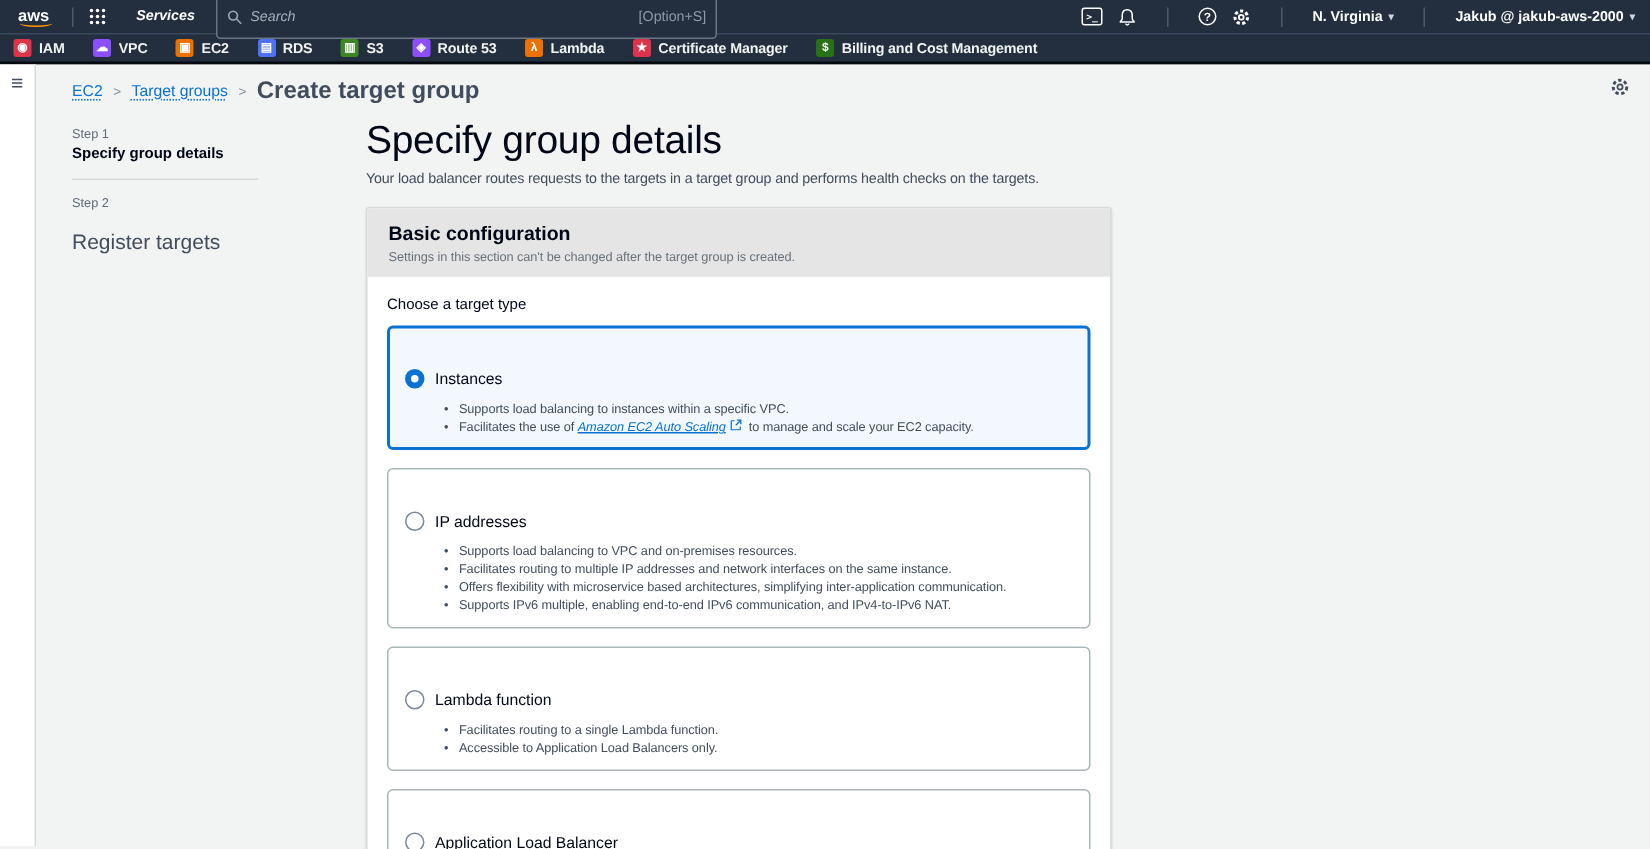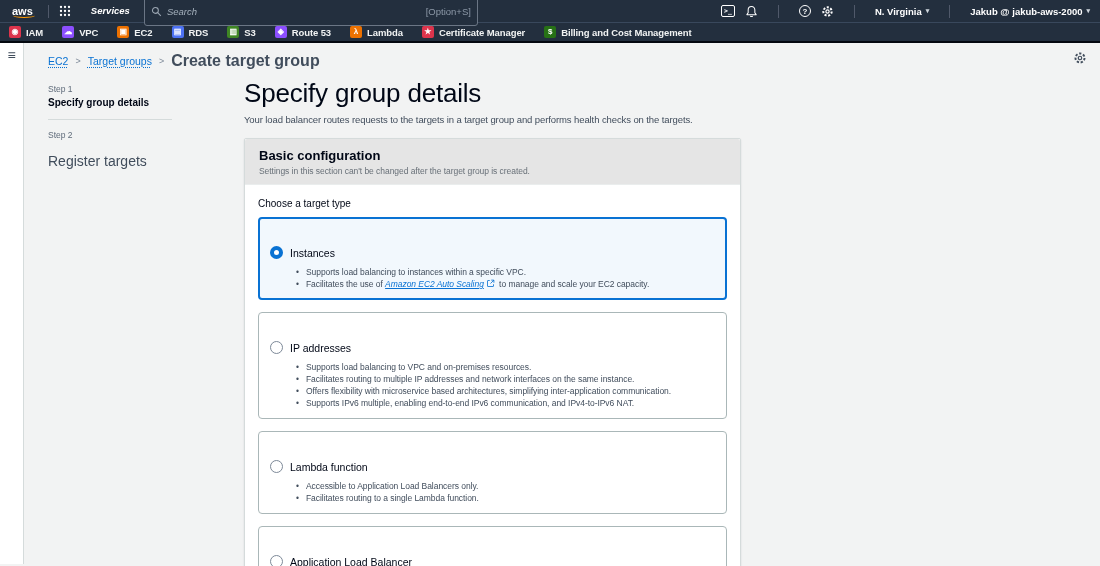--- a/index.html
+++ b/index.html
@@ -260,22 +260,22 @@
                 <li><span>Supports IPv6 multiple, enabling end-to-end IPv6 communication, and IPv4-to-IPv6 NAT.</span></li>
               </ul>
             </div>
 
             <div class="tile">
               <div class="tile-head">
                 <span class="radio off"></span>
                 <span class="tile-label">Lambda function</span>
               </div>
               <ul class="bullets">
+                <li><span>Facilitates routing to a single Lambda function.</span></li>
                 <li><span>Accessible to Application Load Balancers only.</span></li>
-                <li><span>Facilitates routing to a single Lambda function.</span></li>
               </ul>
             </div>
 
             <div class="tile">
               <div class="tile-head">
                 <span class="radio off"></span>
                 <span class="tile-label">Application Load Balancer</span>
               </div>
             </div>
 

